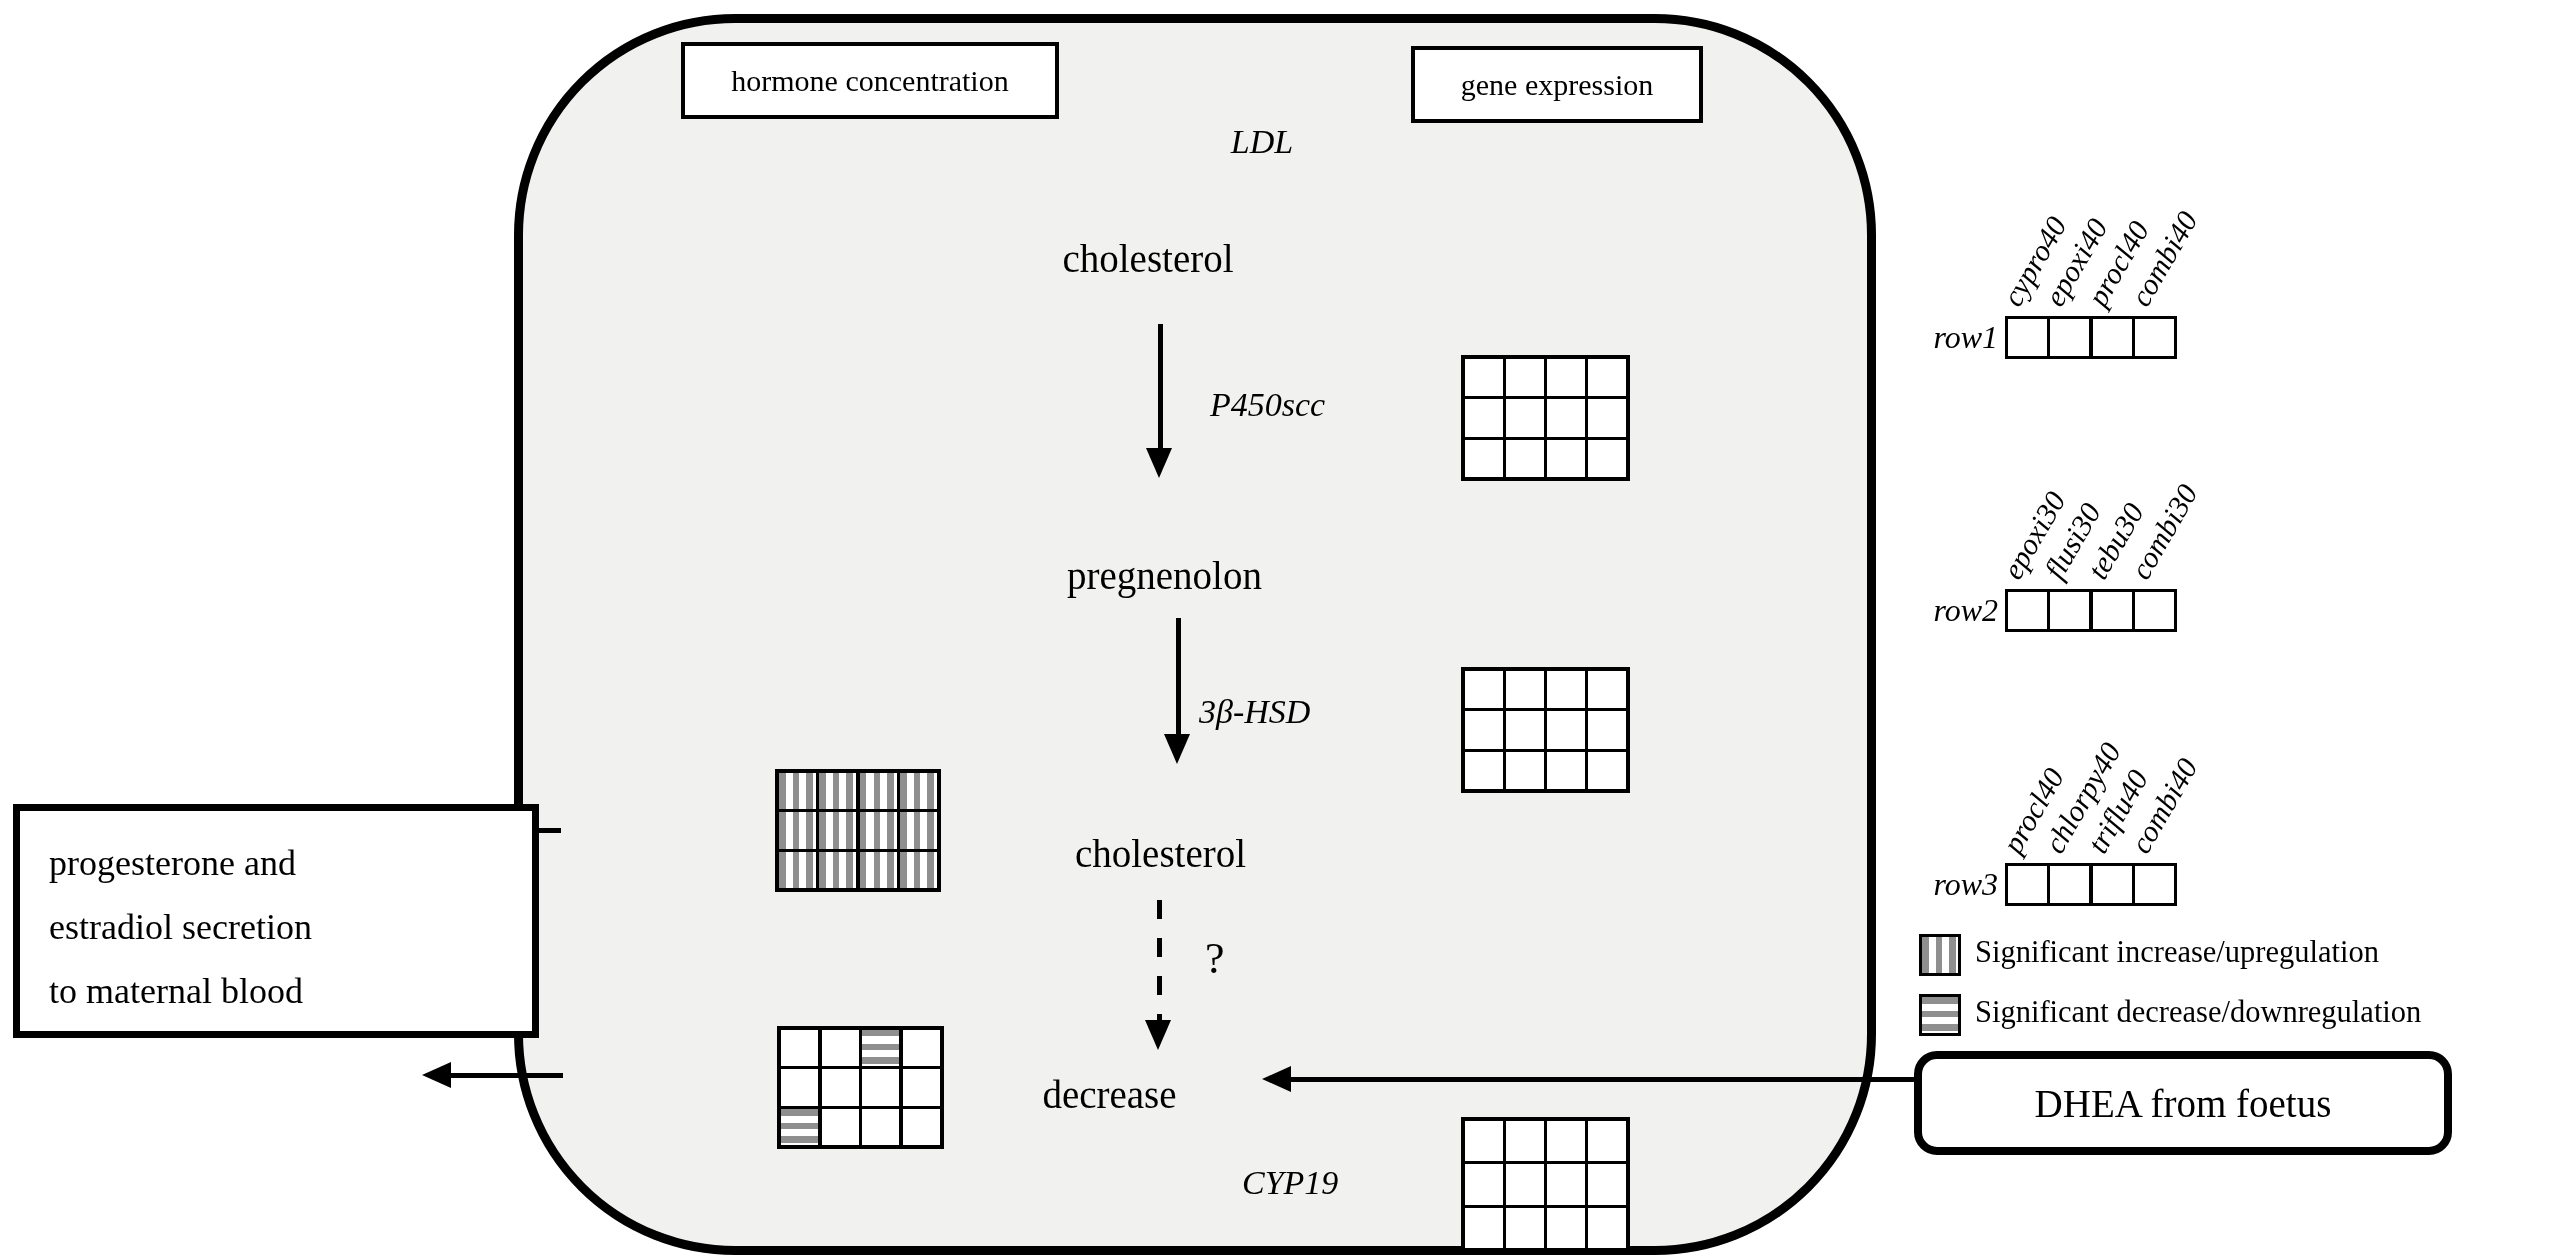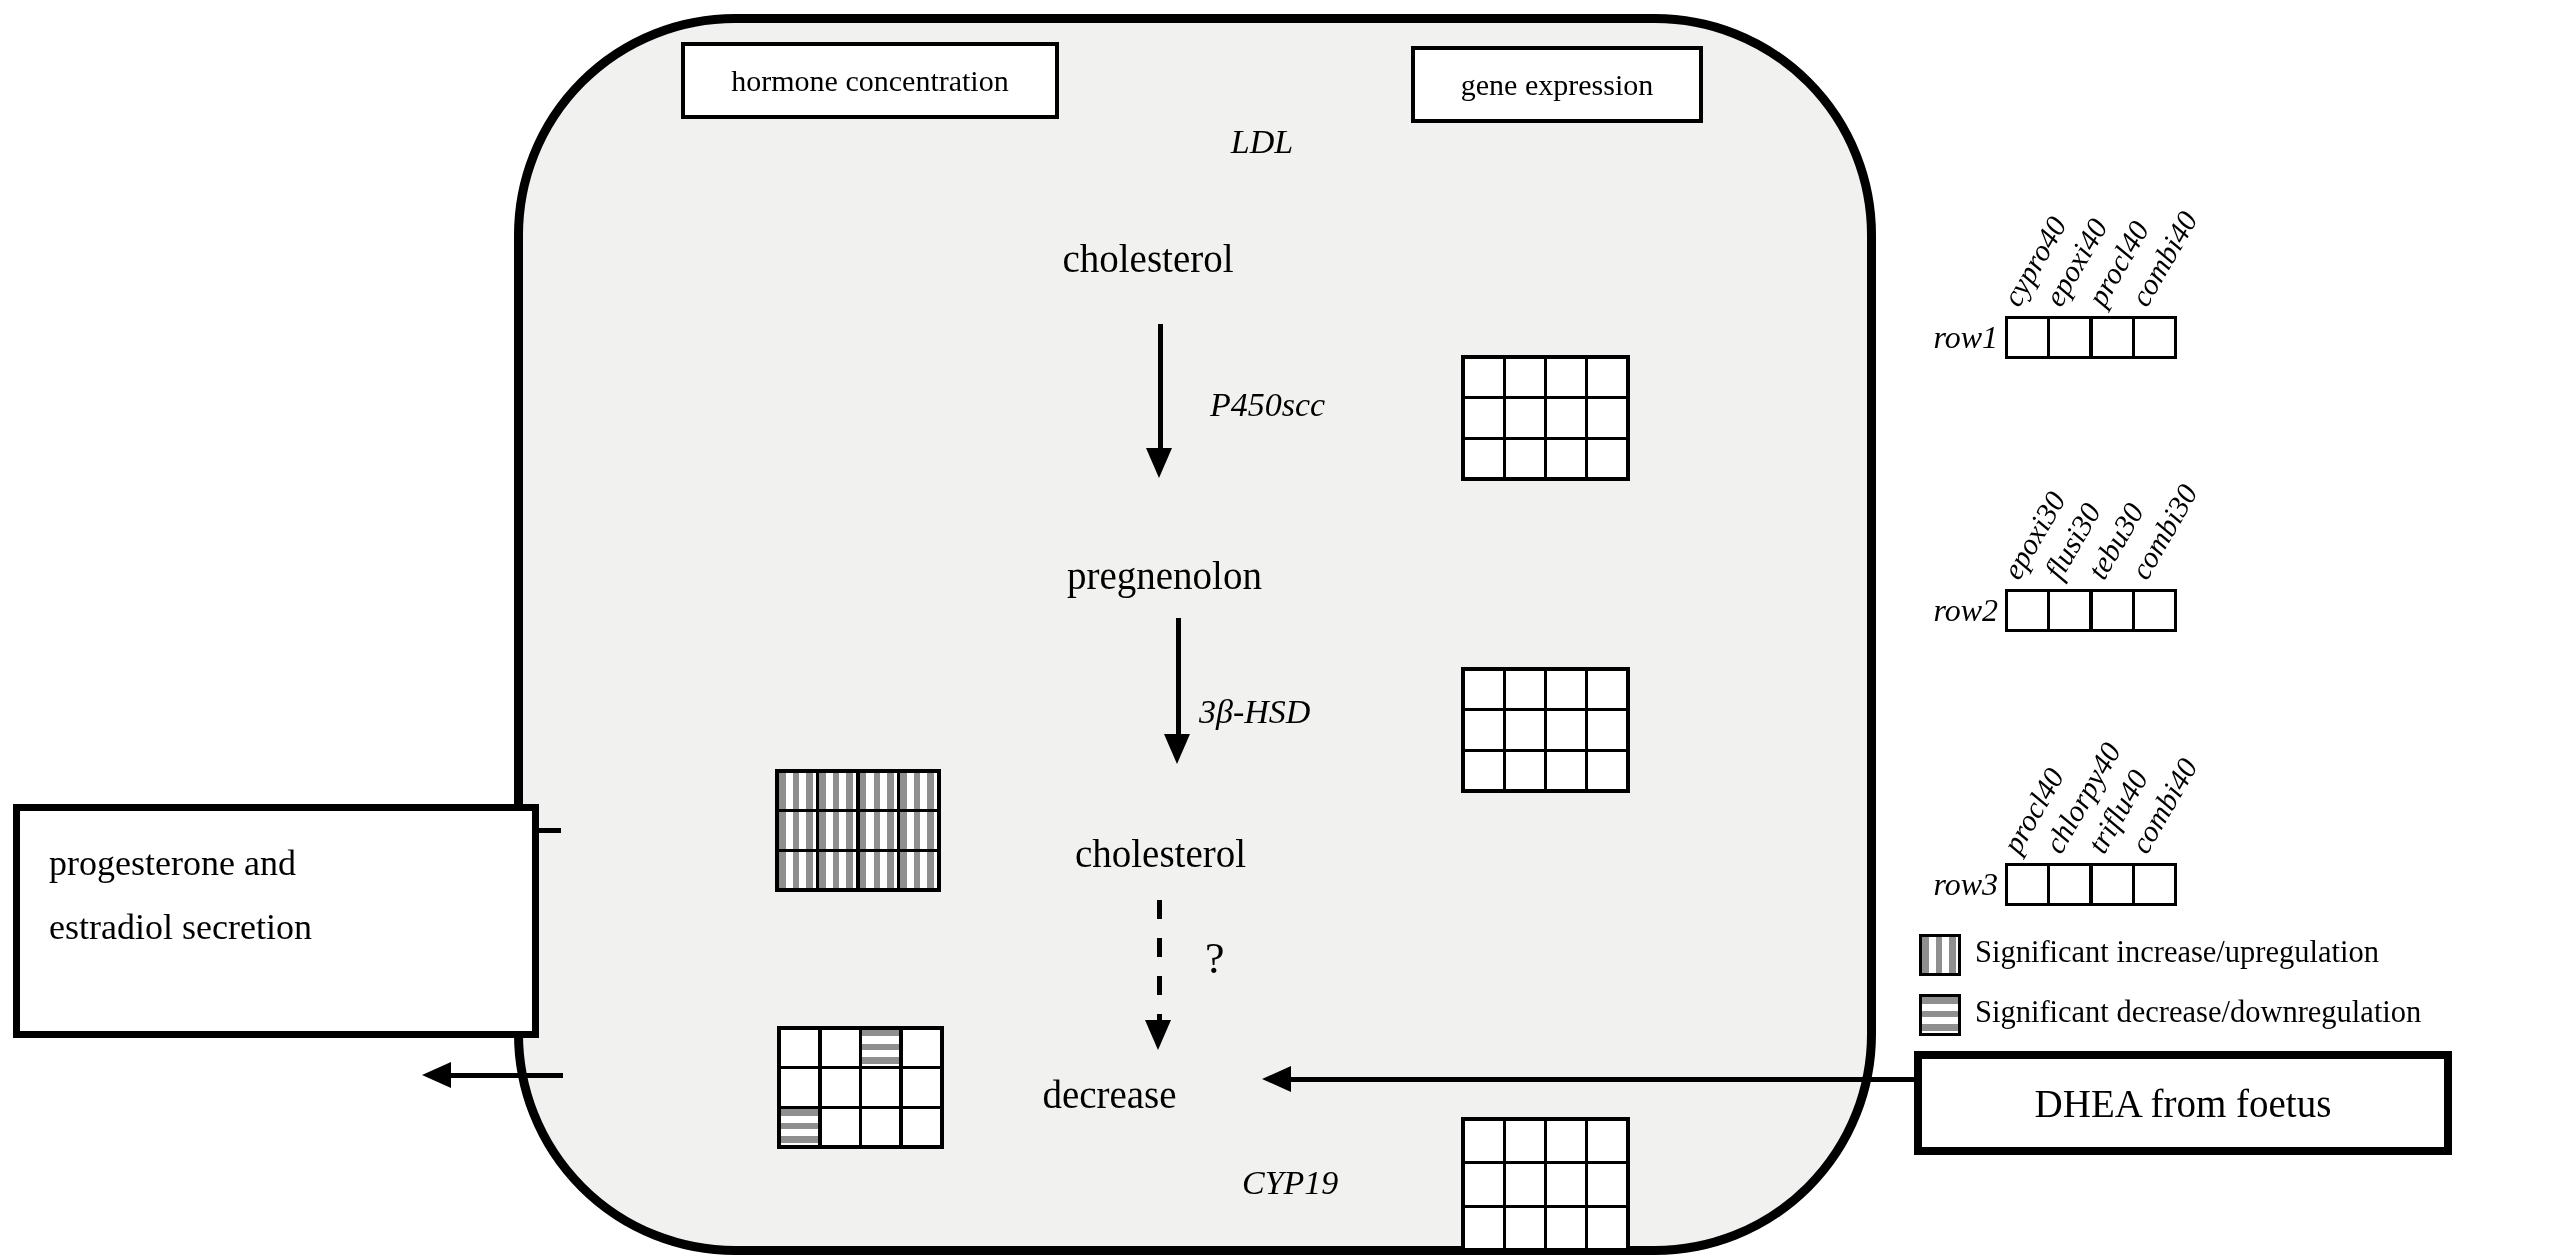--- a/index.html
+++ b/index.html
@@ -81,20 +81,21 @@
   
   #maternal-box {
     left:13px; top:804px; width:526px; height:234px;
     border:7.8px solid #000; background:#ffffff; box-sizing:border-box;
     padding:19.5px 13px 0 29px; font-size:36px; line-height:64px;
   }
   #dhea-box {
     left:1914px; top:1051px; width:538px; height:104px;
     display:flex; align-items:center; justify-content:center;
     font-size:39px;
+    border-radius:23px;
   }
 </style>
 </head>
 <body>
 
 <div id="canvas">
 
   <div class="abs" id="cell-body"></div>
 
   <div class="abs frame-box" style="left:681px; top:42px; width:378px; height:77px;">
@@ -199,20 +200,21 @@
     </div>
 
   <div class="abs hshaft" style="left:480px; top:828px; width:81px;"></div>
   <div class="abs head-left" style="left:454px; top:817px;"></div>
   <div class="abs hshaft" style="left:449px; top:1073px; width:114px;"></div>
   <div class="abs head-left" style="left:422px; top:1062px;"></div>
 
   <div class="abs" id="maternal-box">
     <div>progesterone and</div>
     <div>estradiol secretion</div>
+    <div>to maternal blood</div>
   </div>
 
   <div class="abs hshaft" style="left:1291px; top:1077px; width:623px;"></div>
   <div class="abs head-left" style="left:1262px; top:1066px;"></div>
   <div class="abs big-frame-box" id="dhea-box">
     <span>DHEA from foetus</span>
   </div>
 
   <div class="abs rot-wrap" style="left:2005px; top:312px;">
       <span class="rot-label" style="left: 19.5px;">cypro40</span>

